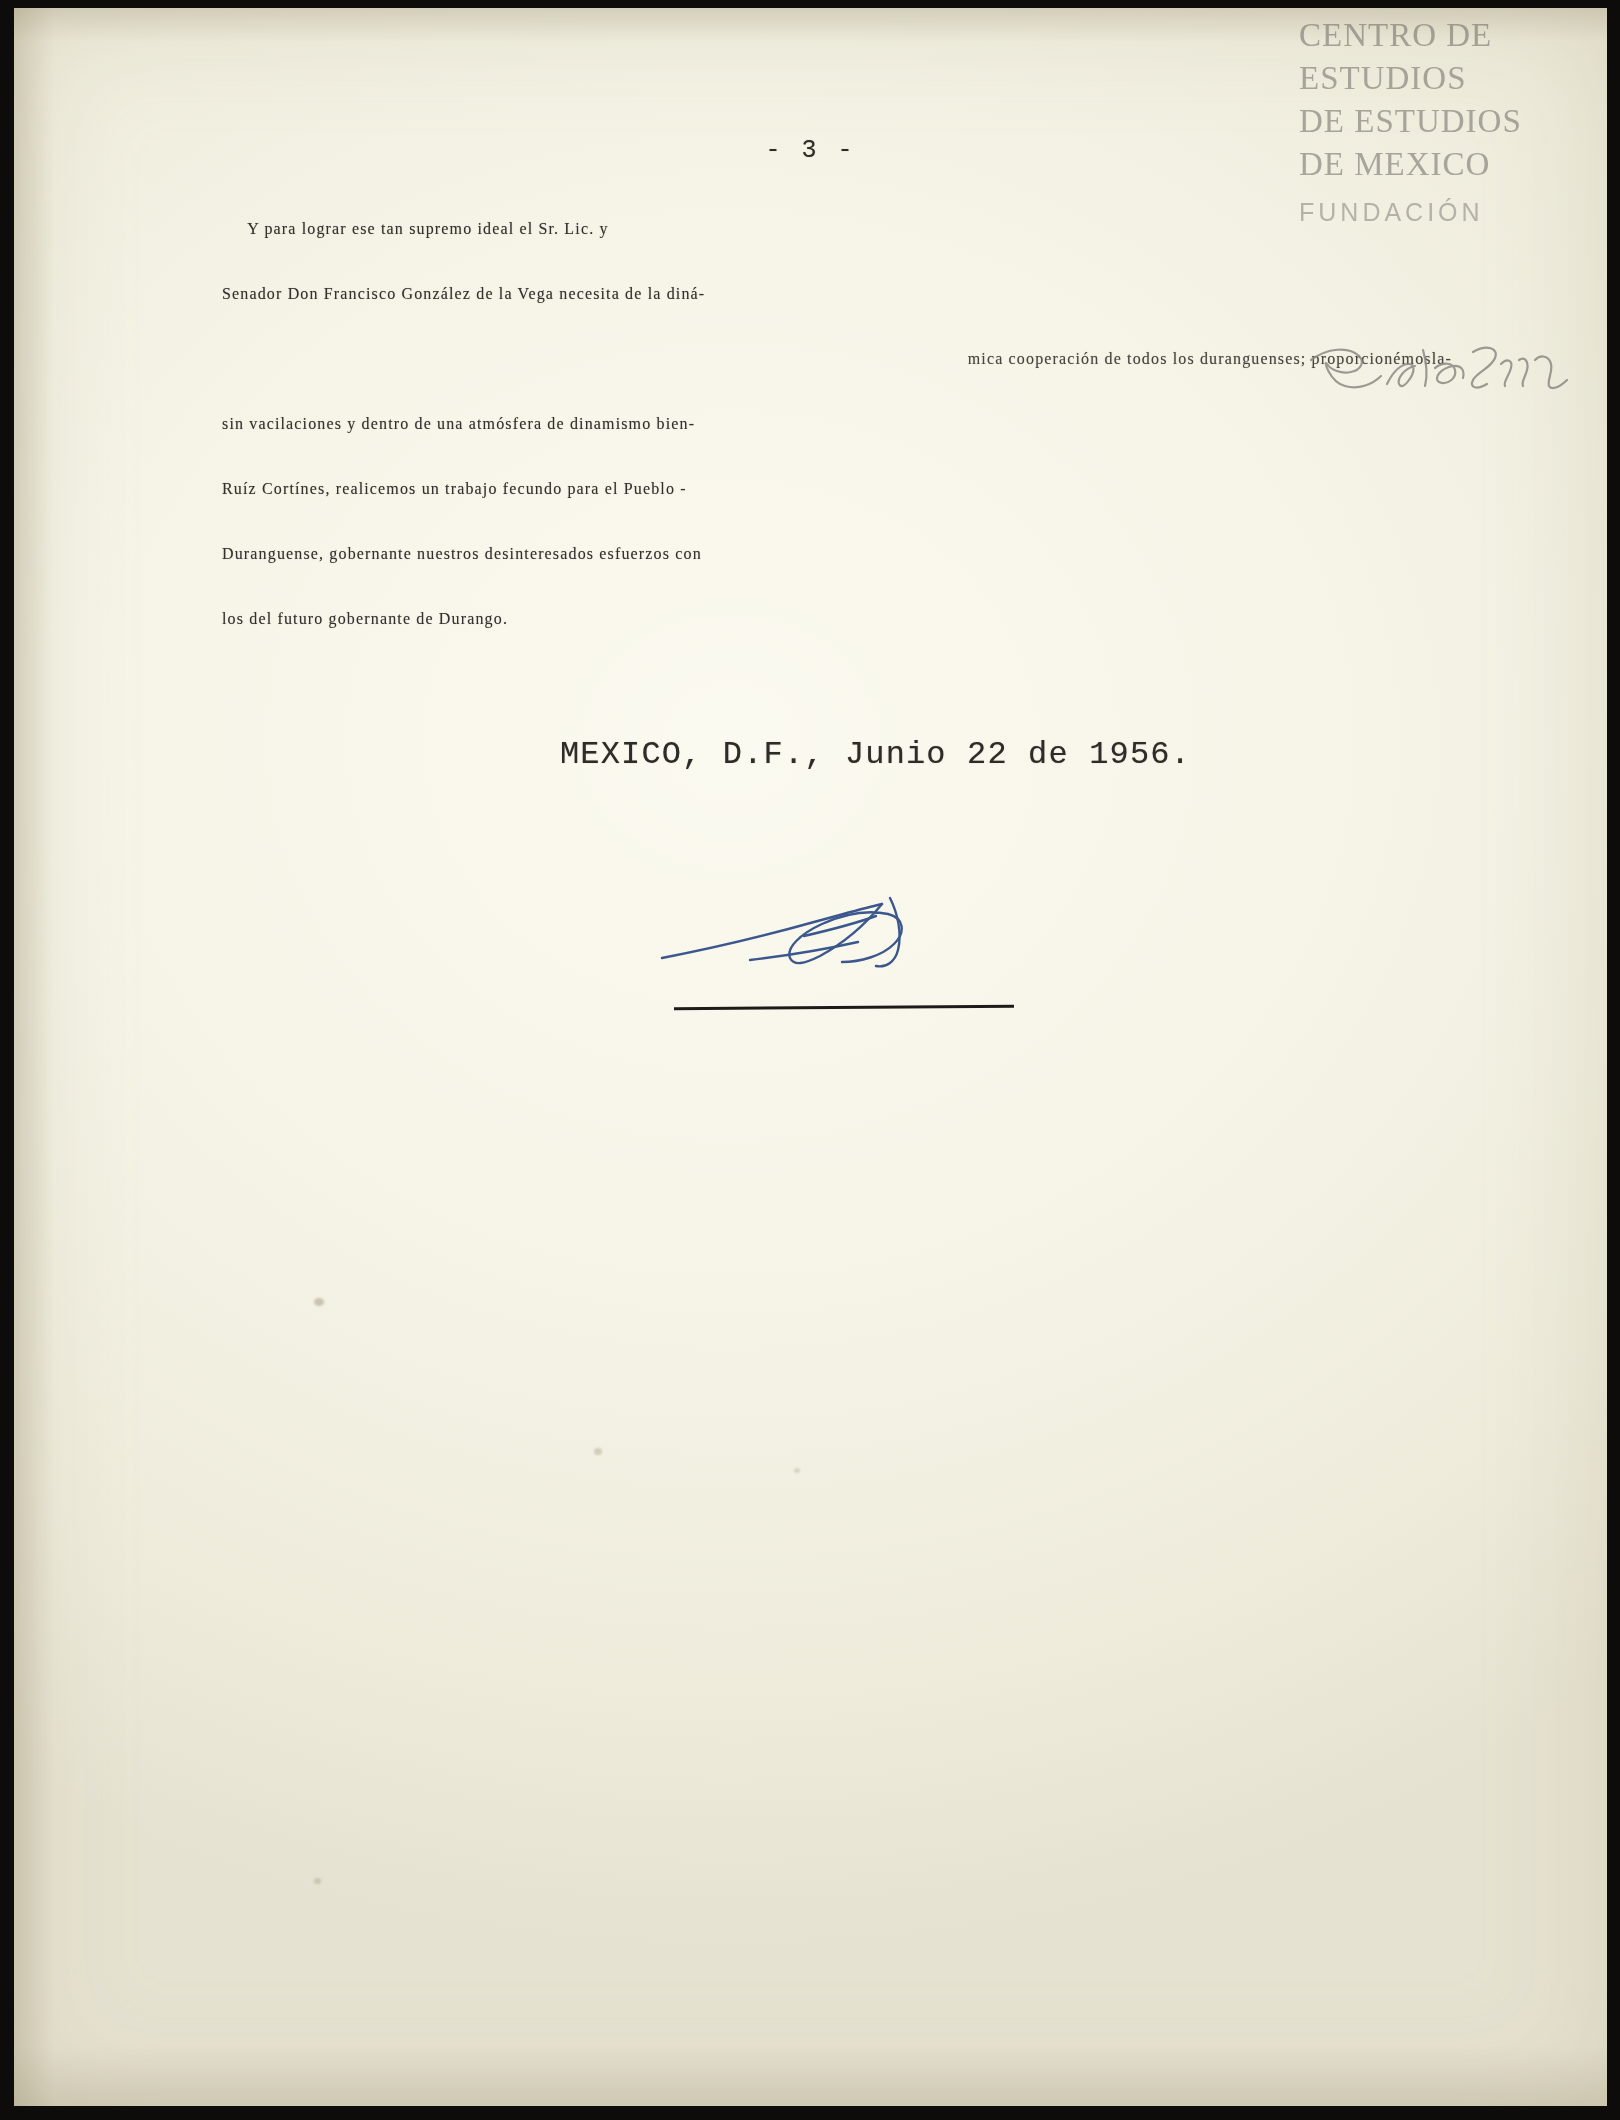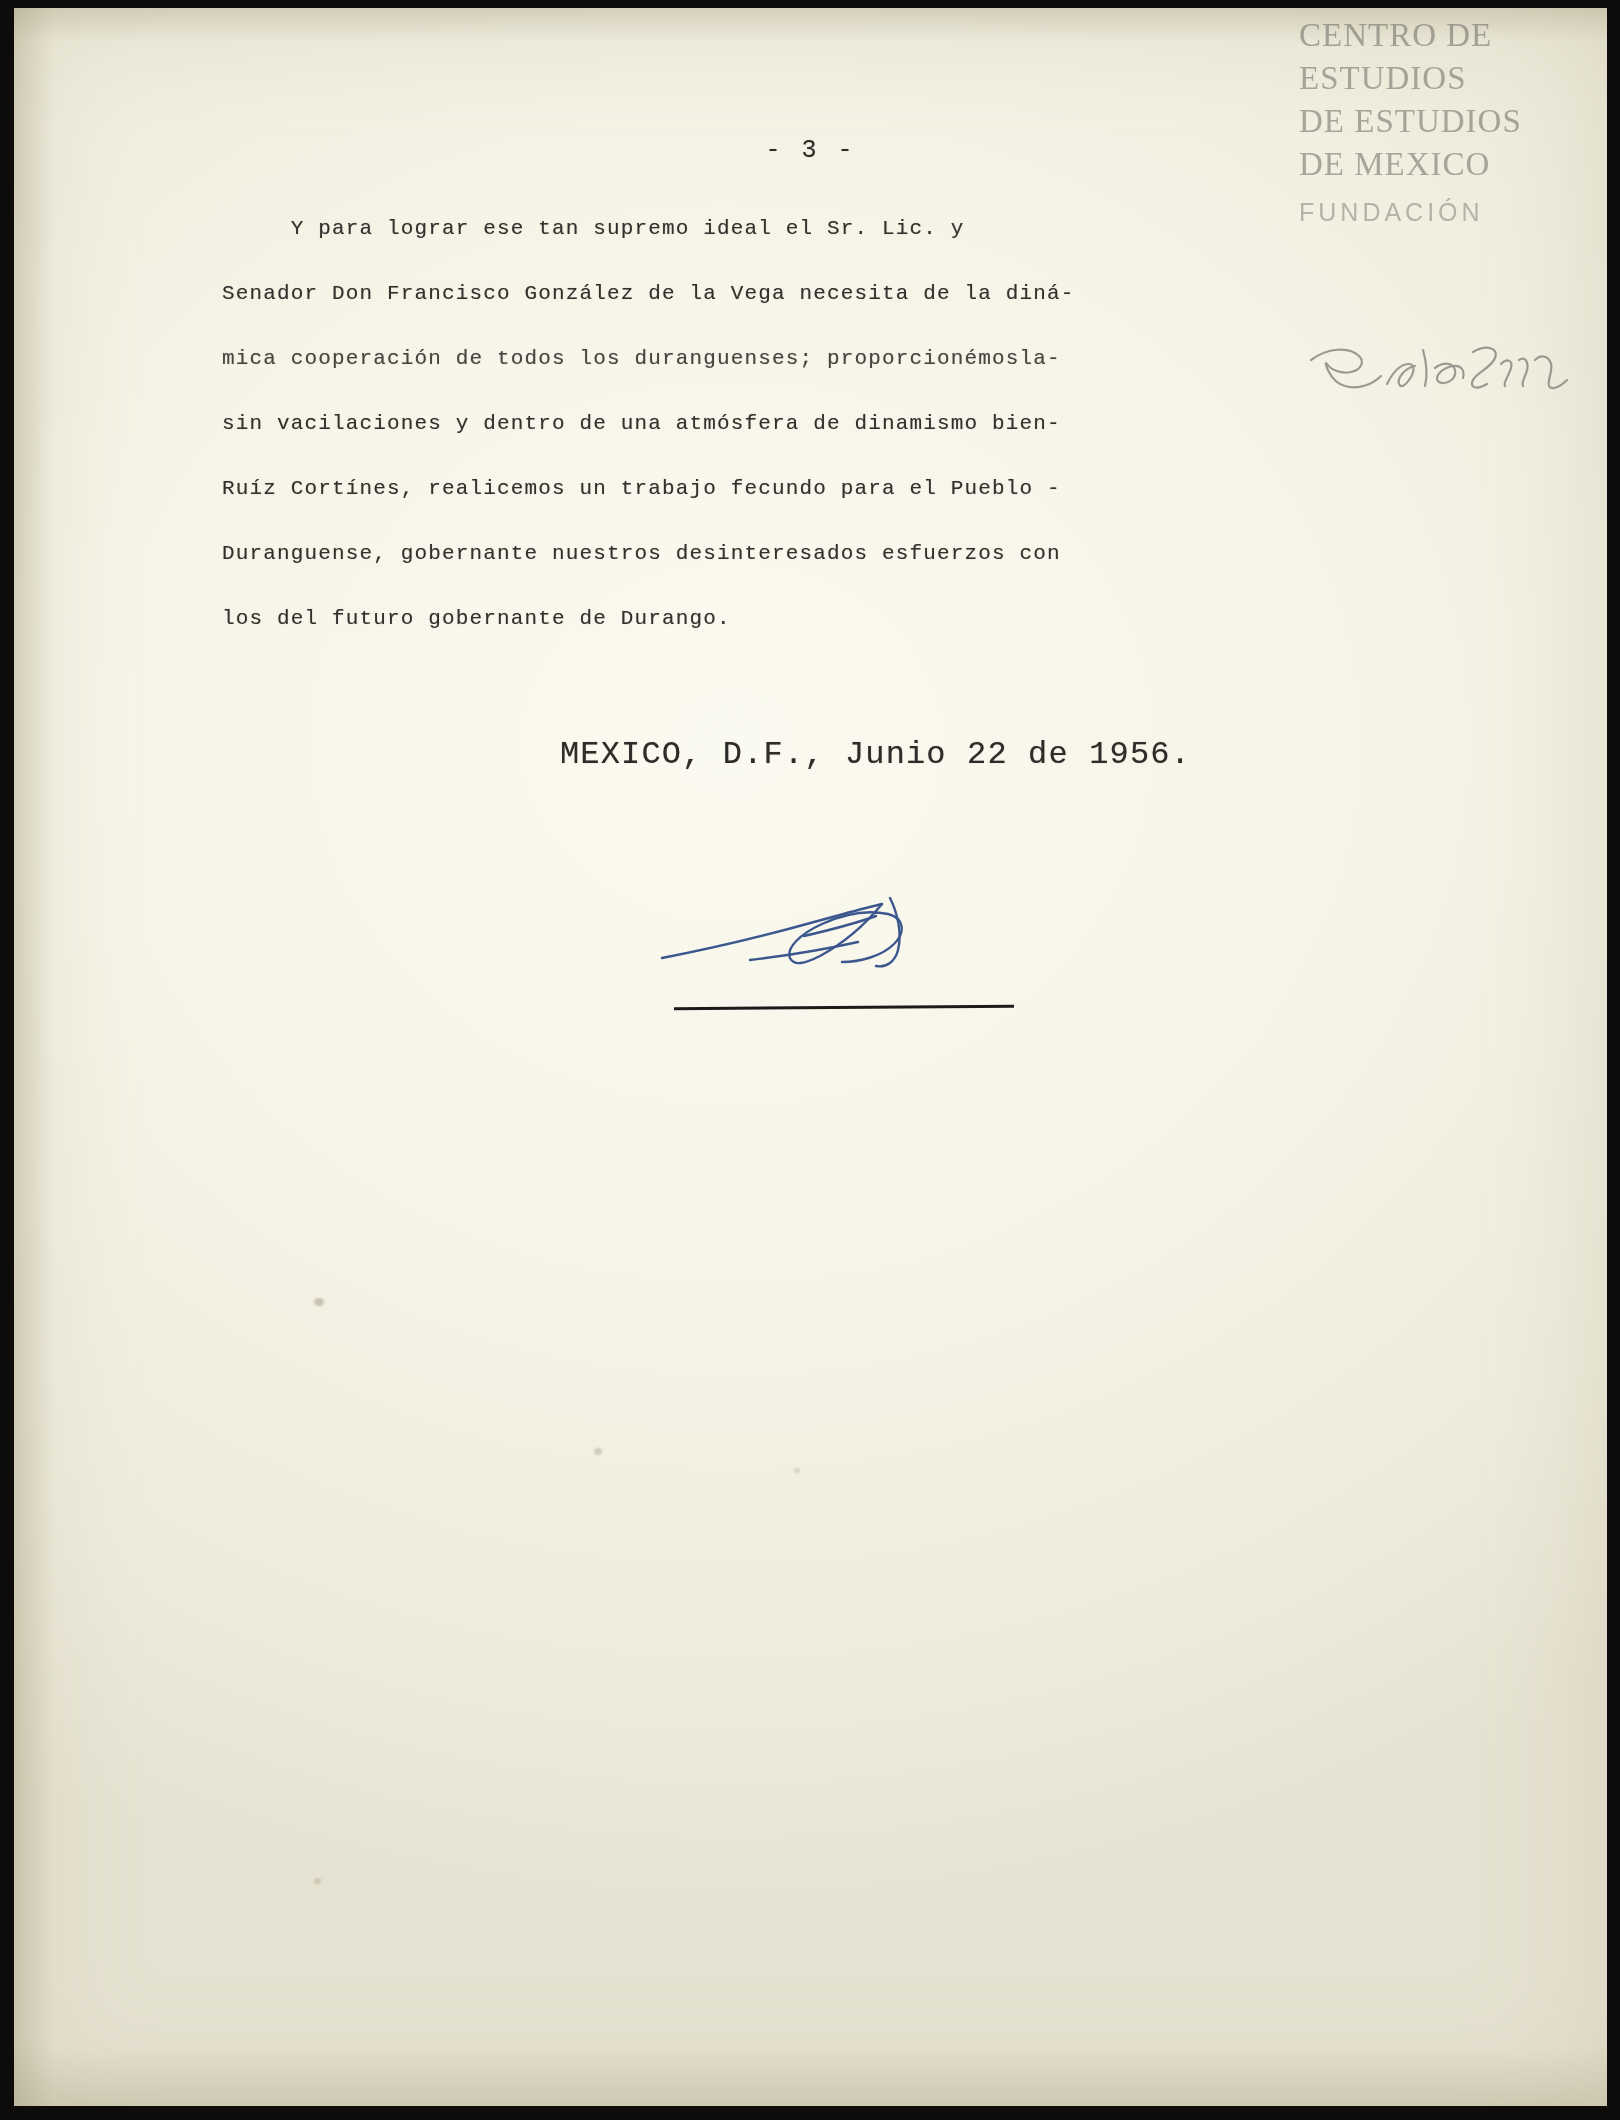--- a/index.html
+++ b/index.html
@@ -78,31 +78,32 @@
     letter-spacing: 3px;
   }
 
   #body-block {
     position: absolute;
     left: 208px;
     top: 188px;
     width: 1230px;
   }
   #body-block .line {
-    font-family: Liberation Mono, monospace;
-    font-size: 21px;
+    font-family: Liberation Serif, serif;
+    font-size: 16px;
     letter-spacing: 1.15px;
     color: #33312d;
     height: 65px;
     line-height: 65px;
     white-space: pre;
     text-shadow: 0 0 1px rgba(70,65,60,0.40);
   }
   #body-block .line.faint {
     color: #474540;
+    text-align: right;
   }
 
   #dateline {
     left: 546px;
     top: 728px;
     font-size: 32px;
     letter-spacing: 1.15px;
   }
 
   

